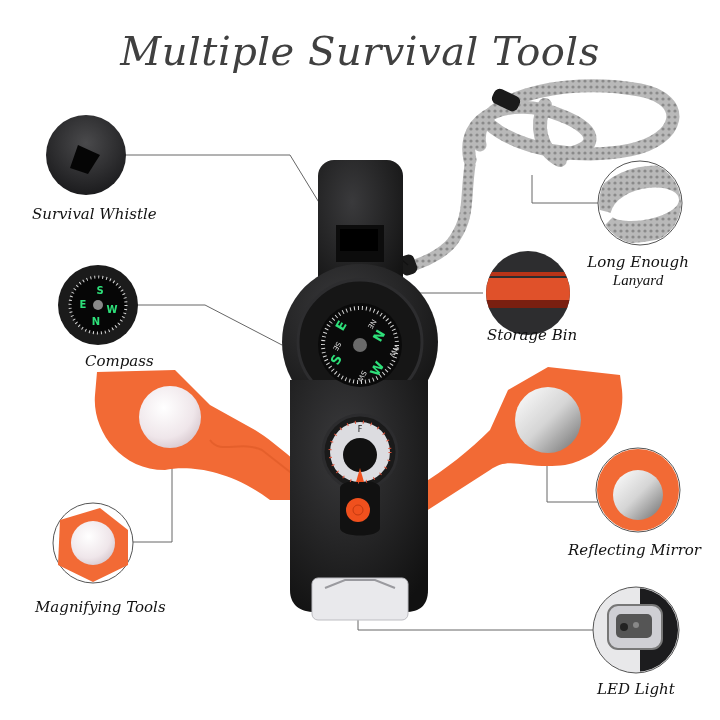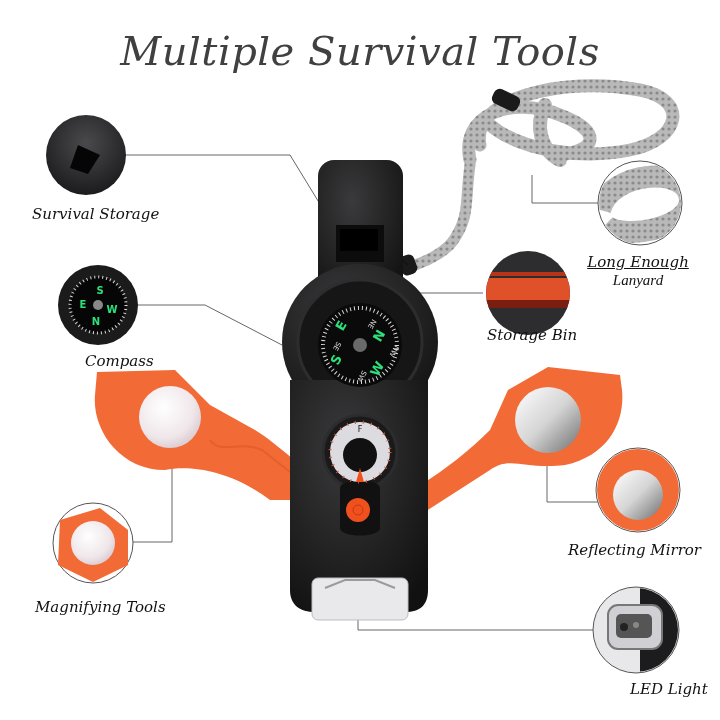--- a/index.html
+++ b/index.html
@@ -168,20 +168,20 @@
     <g clip-path="url(#cD)">
       <rect x="640" y="588" width="50" height="84" fill="#1c1c1e"></rect>
       <rect x="608" y="605" width="54" height="44" rx="10" fill="#cfcfd4" stroke="#777" stroke-width="2"></rect>
       <rect x="616" y="614" width="36" height="24" rx="5" fill="#555"></rect>
       <circle cx="624" cy="627" r="4" fill="#222"></circle>
         <circle cx="636" cy="625" r="3" fill="#888"></circle>
     </g>
   </g>
 </svg>
 
-<div class="label" style="left:32px; top:205px;">Survival Storage</div>
+<div class="label" style="left:32px; top:205px;">Survival Whistle</div>
 <div class="label" style="left:66px; top:352px;margin-left:19px;">Compass</div>
-<div class="label" style="left:583px; top:253px; width:110px;text-decoration:underline;">Long Enough</div>
+<div class="label" style="left:583px; top:253px; width:110px;">Long Enough</div>
 <div class="label" style="left:583px; top:272px; width:110px;font-family:Liberation Serif, serif;">Lanyard</div>
 <div class="label" style="left:487px; top:326px;">Storage Bin</div>
 <div class="label" style="left:35px; top:598px;">Magnifying Tools</div>
 <div class="label" style="left:568px; top:541px;">Reflecting Mirror</div>
-<div class="label" style="left:597px; top:680px;margin-left:33px;">LED Light</div>
+<div class="label" style="left:597px; top:680px;">LED Light</div>
 
 </body></html>

